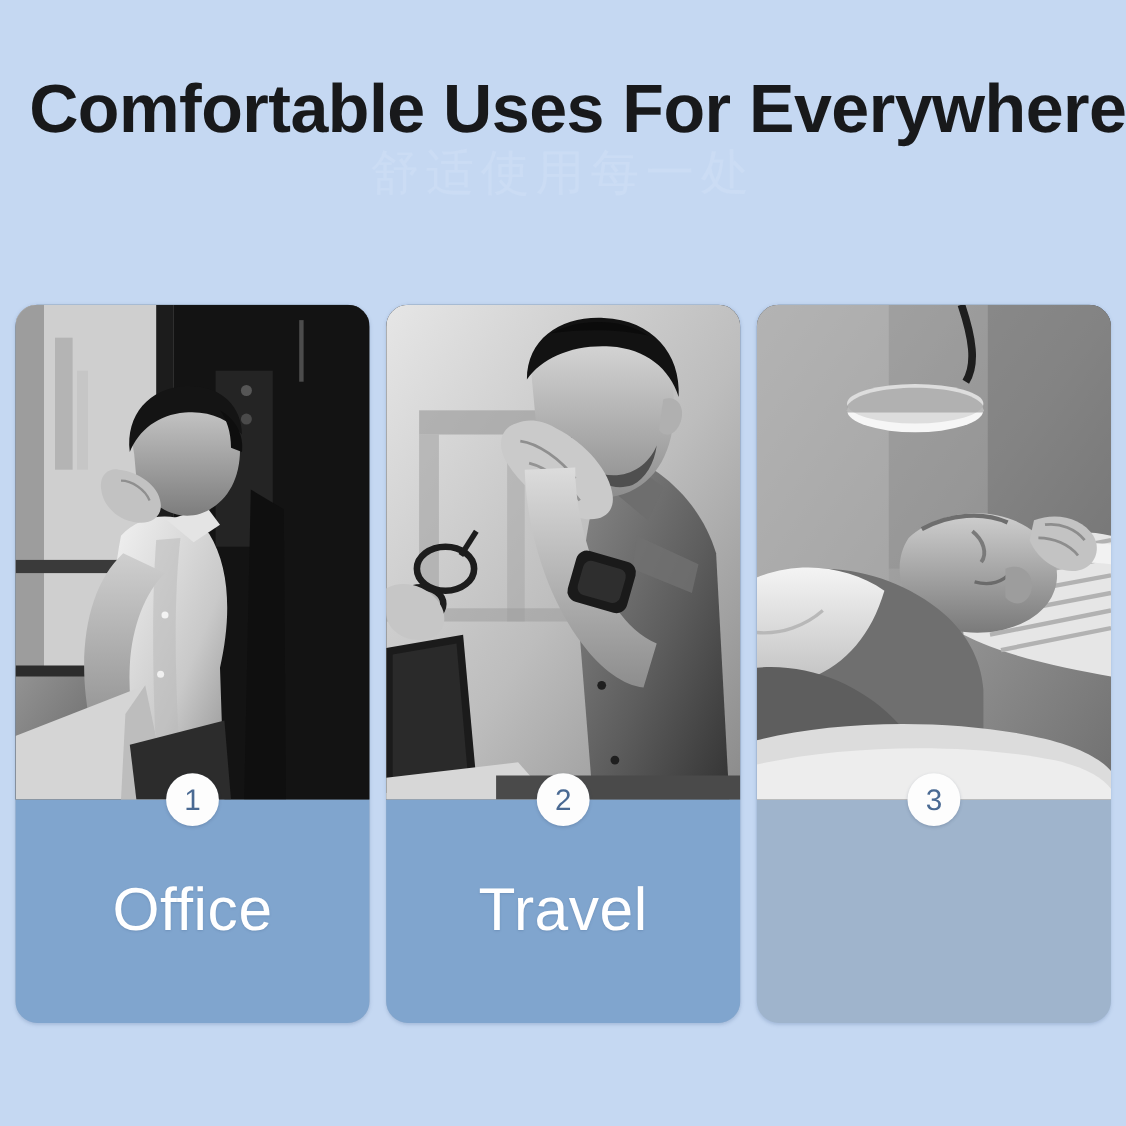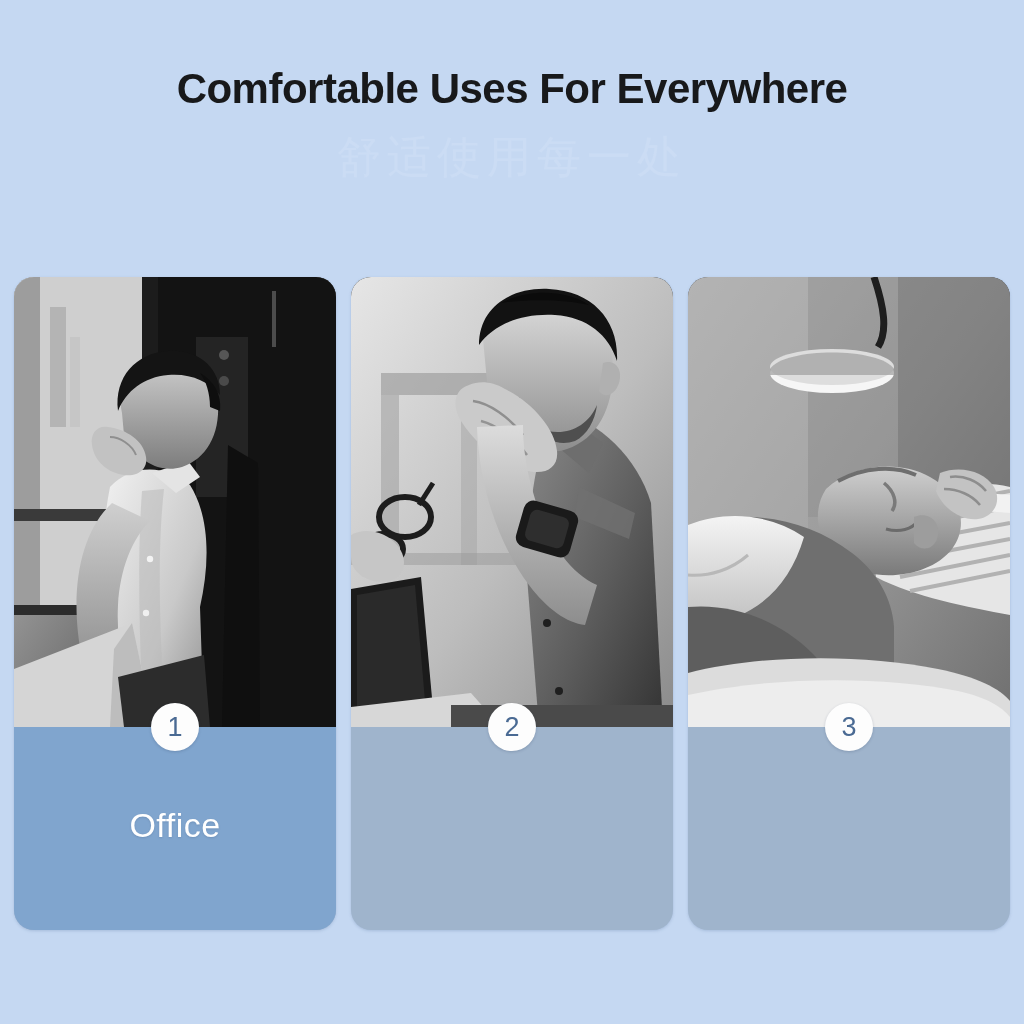--- a/index.html
+++ b/index.html
@@ -30,22 +30,22 @@
     user-select: none;
     white-space: nowrap;
   }
 
   
   .page-title {
     position: absolute;
     top: 66px;
     left: 0;
     width: 1024px;
-    text-align: center;
-    font-size: 42px;
+    text-align: right;
+    font-size: 62px;
     font-weight: 700;
     color: #18191b;
     letter-spacing: -0.5px;
     line-height: 1.1;
     white-space: nowrap;
   }
 
   
   .cards-row {
     position: absolute;
@@ -87,21 +87,21 @@
     right: 0;
     top: 450px;
     bottom: 0;
     background: #80a5ce;
     display: flex;
     align-items: center;
     justify-content: center;
   }
 
   .card-label {
-    font-size: 34px;
+    font-size: 55px;
     font-weight: 400;
     color: #ffffff;
     letter-spacing: 0.5px;
     margin-top: -6px;
     text-shadow: 0 1px 2px rgba(60,90,130,.25);
     white-space: nowrap;
   }
 
   
   .card-badge {
@@ -258,20 +258,23 @@
         <path d="M0 258 C14 250 34 254 46 268 C58 282 54 300 38 304 C18 308 0 296 0 280 Z" fill="#c6c6c6"></path>
 
         <path d="M0 312 L70 300 L82 432 L0 444 Z" fill="#1b1b1b"></path>
         <path d="M6 318 L64 308 L74 424 L6 434 Z" fill="#2a2a2a"></path>
         <path d="M0 430 L120 416 L150 450 L0 450 Z" fill="#d7d7d7"></path>
 
         <rect x="100" y="428" width="222" height="22" fill="#4a4a4a"></rect>
       </svg>
     </div>
     <div class="card-badge">2</div>
+    <div class="card-footer">
+      <span class="card-label">Travel</span>
+    </div>
   </div>
 
   <div class="card">
     <div class="card-photo">
       <svg viewBox="0 0 322 450" preserveAspectRatio="xMidYMid slice" aria-hidden="true">
         <defs>
           <linearGradient id="p3bg" x1="0" y1="0" x2="1" y2="1">
             <stop offset="0%" stop-color="#b9b9b9"></stop>
             <stop offset="50%" stop-color="#9d9d9d"></stop>
             <stop offset="100%" stop-color="#6f6f6f"></stop>

